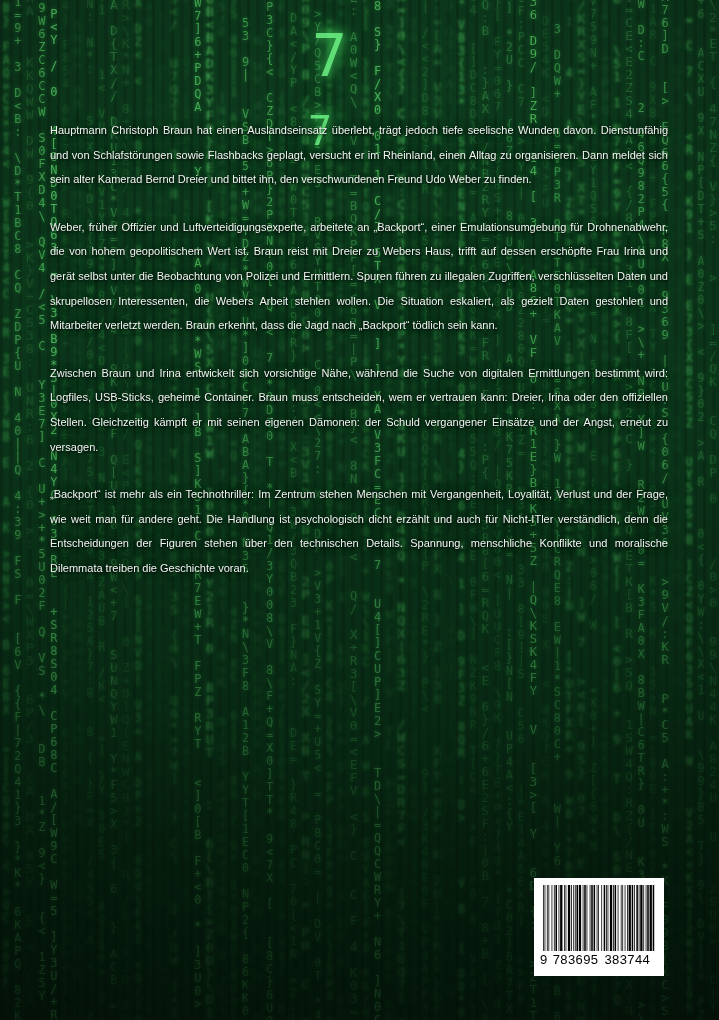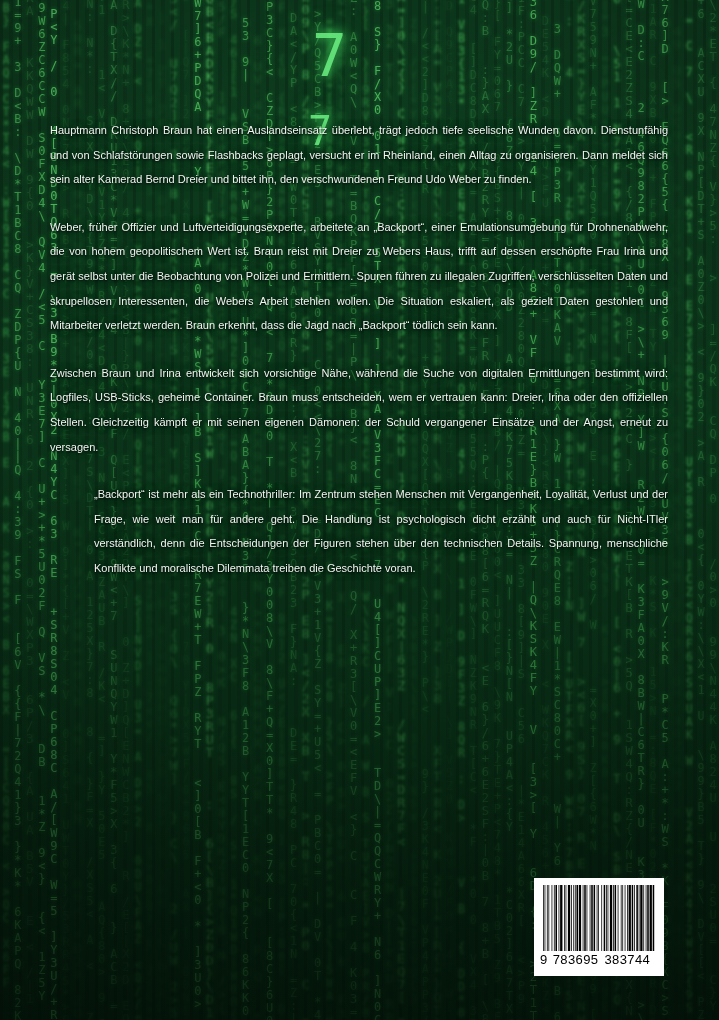--- a/index.html
+++ b/index.html
@@ -129,21 +129,21 @@
     line-height: 24.6px;
     text-align: justify;
     text-shadow: 0 1px 2px rgba(0,0,0,0.85), 0 0 8px rgba(0,0,0,0.55);
     -webkit-font-smoothing: antialiased;
   }
   .blurb p {
     margin: 0 0 23px 0;
     text-align: justify;
     text-justify: inter-word;
   }
-  .blurb p:last-child { margin-bottom: 0; margin-left: 44px; }
+  .blurb p:last-child { margin-bottom: 0; }
 
   
   .barcode-box {
     position: absolute;
     left: 534px;
     top: 878px;
     width: 130px;
     height: 98px;
     background: #ffffff;
     box-sizing: border-box;

